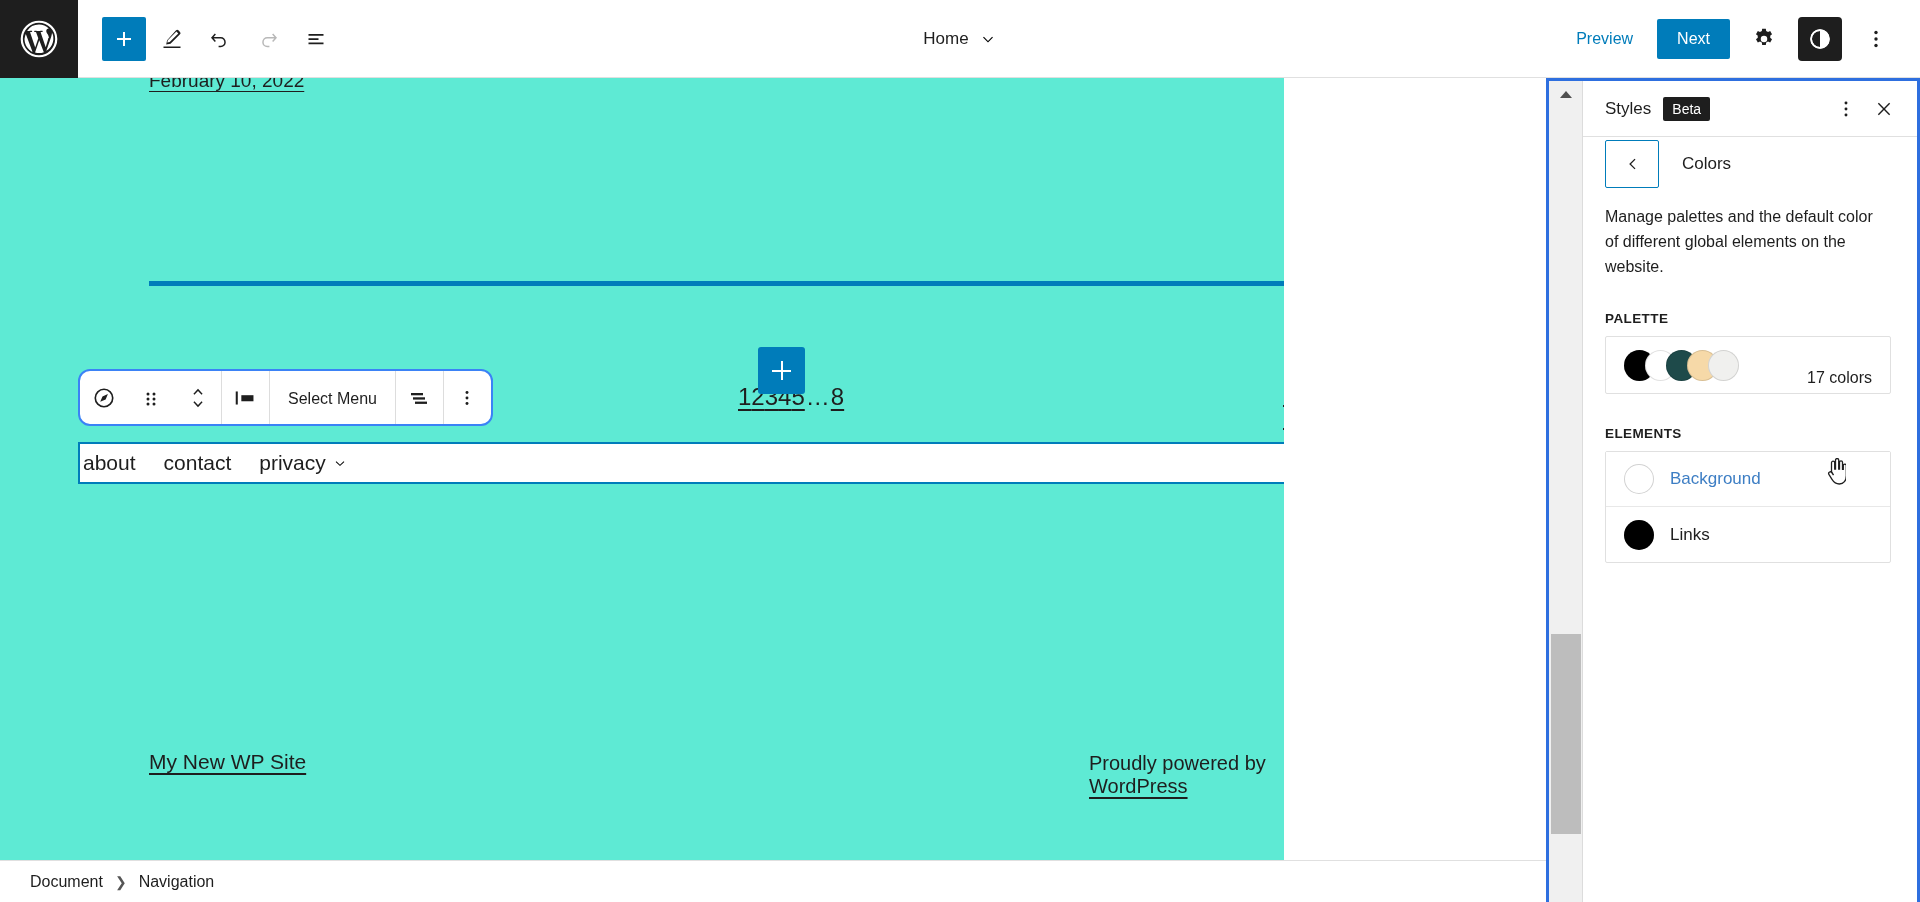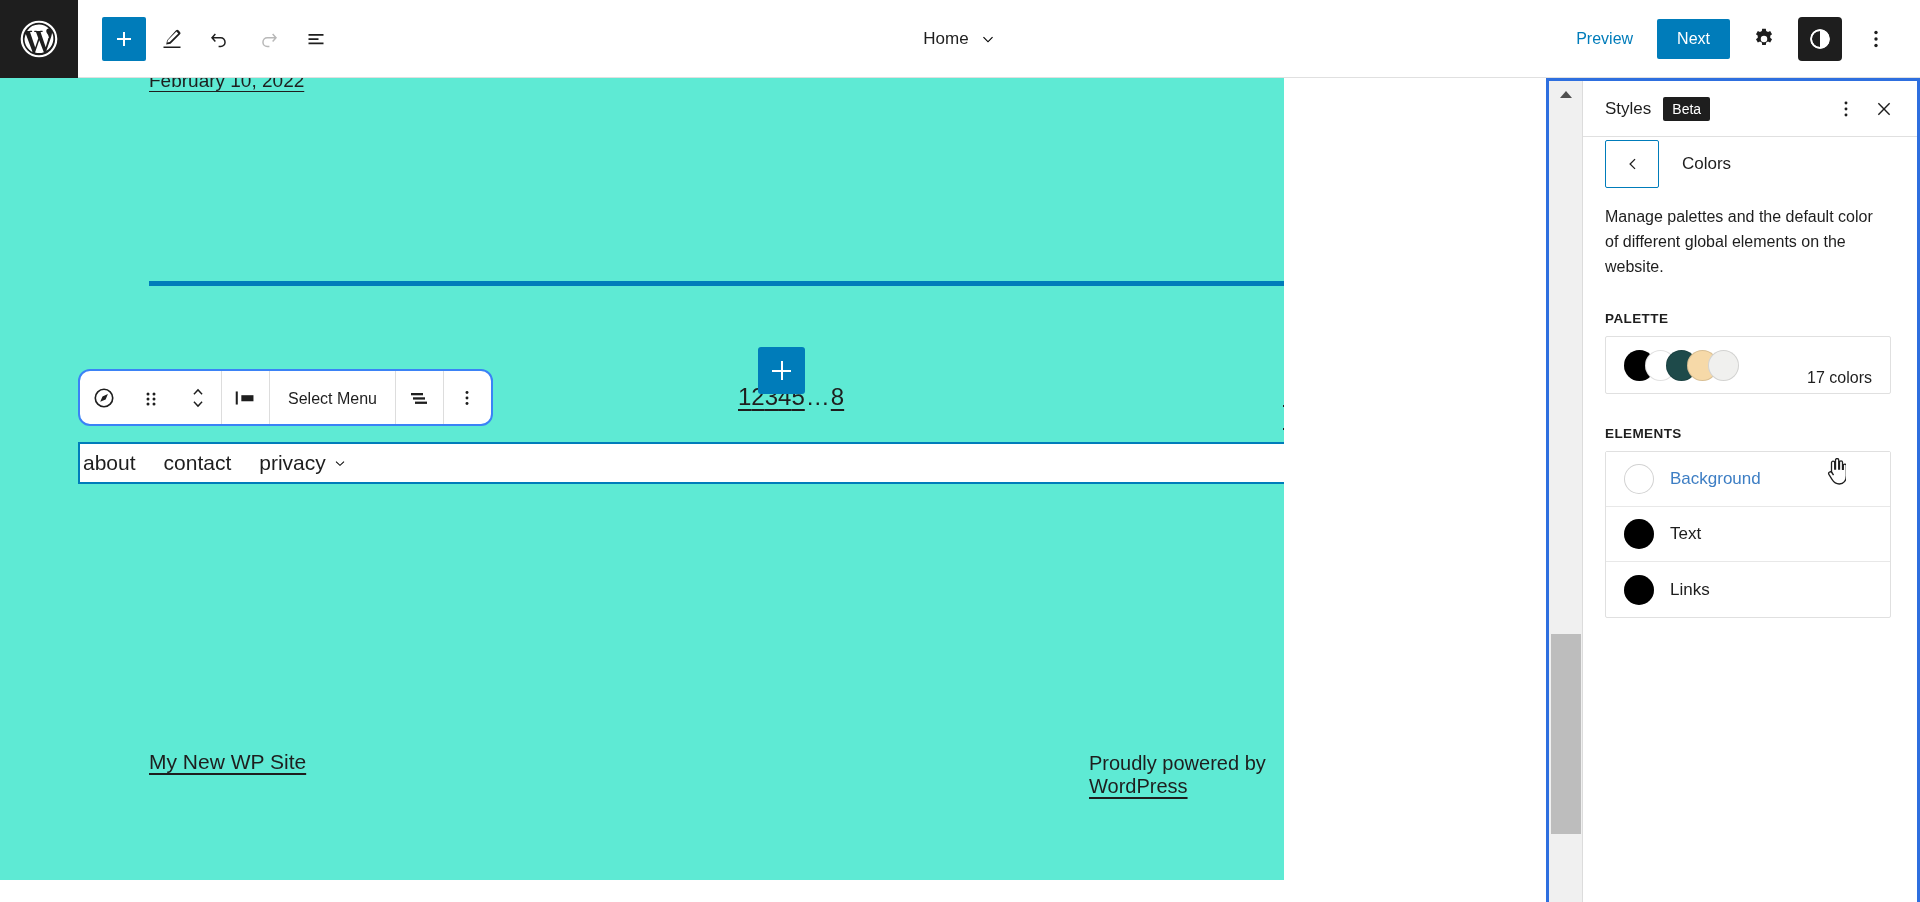--- a/index.html
+++ b/index.html
@@ -457,20 +457,25 @@
       <button class="nav-appender" title="Add link"></button>
     </div>
 
     <div class="site-link">My New WP Site</div>
     <div class="powered">
       <span>Proudly powered by </span><u>WordPress</u>
     </div>
 
   </div>
 
+  <div class="statusbar">
+    <span class="crumb">Document</span>
+    <span class="crumb-sep">❯</span>
+    <span class="crumb">Navigation</span>
+  </div>
 
   <div class="sidebar">
 
     <div class="sb-scroll">
       <div class="sb-arrow up">
           <div class="tri"></div>
         </div>
       <div class="sb-thumb"></div>
       <div class="sb-arrow down">
           <div class="tri"></div>
@@ -526,24 +531,20 @@
       <div class="elements-card">
         <div class="el-row hovered">
           <div class="el-dot" style="background:#ffffff;"></div>
           <span class="el-label">Background</span>
           <svg class="cursor-hand" viewBox="0 0 22 28">
             <path d="M7.5 13.5V4.8a1.6 1.6 0 113.2 0v6.4h.8V2.1a1.6 1.6 0 113.2 0v9.1h.8V4.3a1.5 1.5 0 113 0v7h.8V7.6a1.5 1.5 0 113 0v10.2c0 4.8-2.6 8.2-7 8.2-3.7 0-5.4-1.6-7.3-4.6l-3.1-5c-.5-.9-.2-1.9.7-2.4.8-.4 1.7-.2 2.2.6l1.7 2.4z" fill="#ffffff" stroke="#1e1e1e" stroke-width="1.3"></path>
           </svg>
         </div>
         <div class="el-row">
           <div class="el-dot" style="background:#000000;"></div>
-          <span class="el-label">Text</span>
-        </div>
-        <div class="el-row">
-          <div class="el-dot" style="background:#000000;"></div>
           <span class="el-label">Links</span>
         </div>
       </div>
 
     </div>
   </div>
 
 </div>
 
 </body></html>

